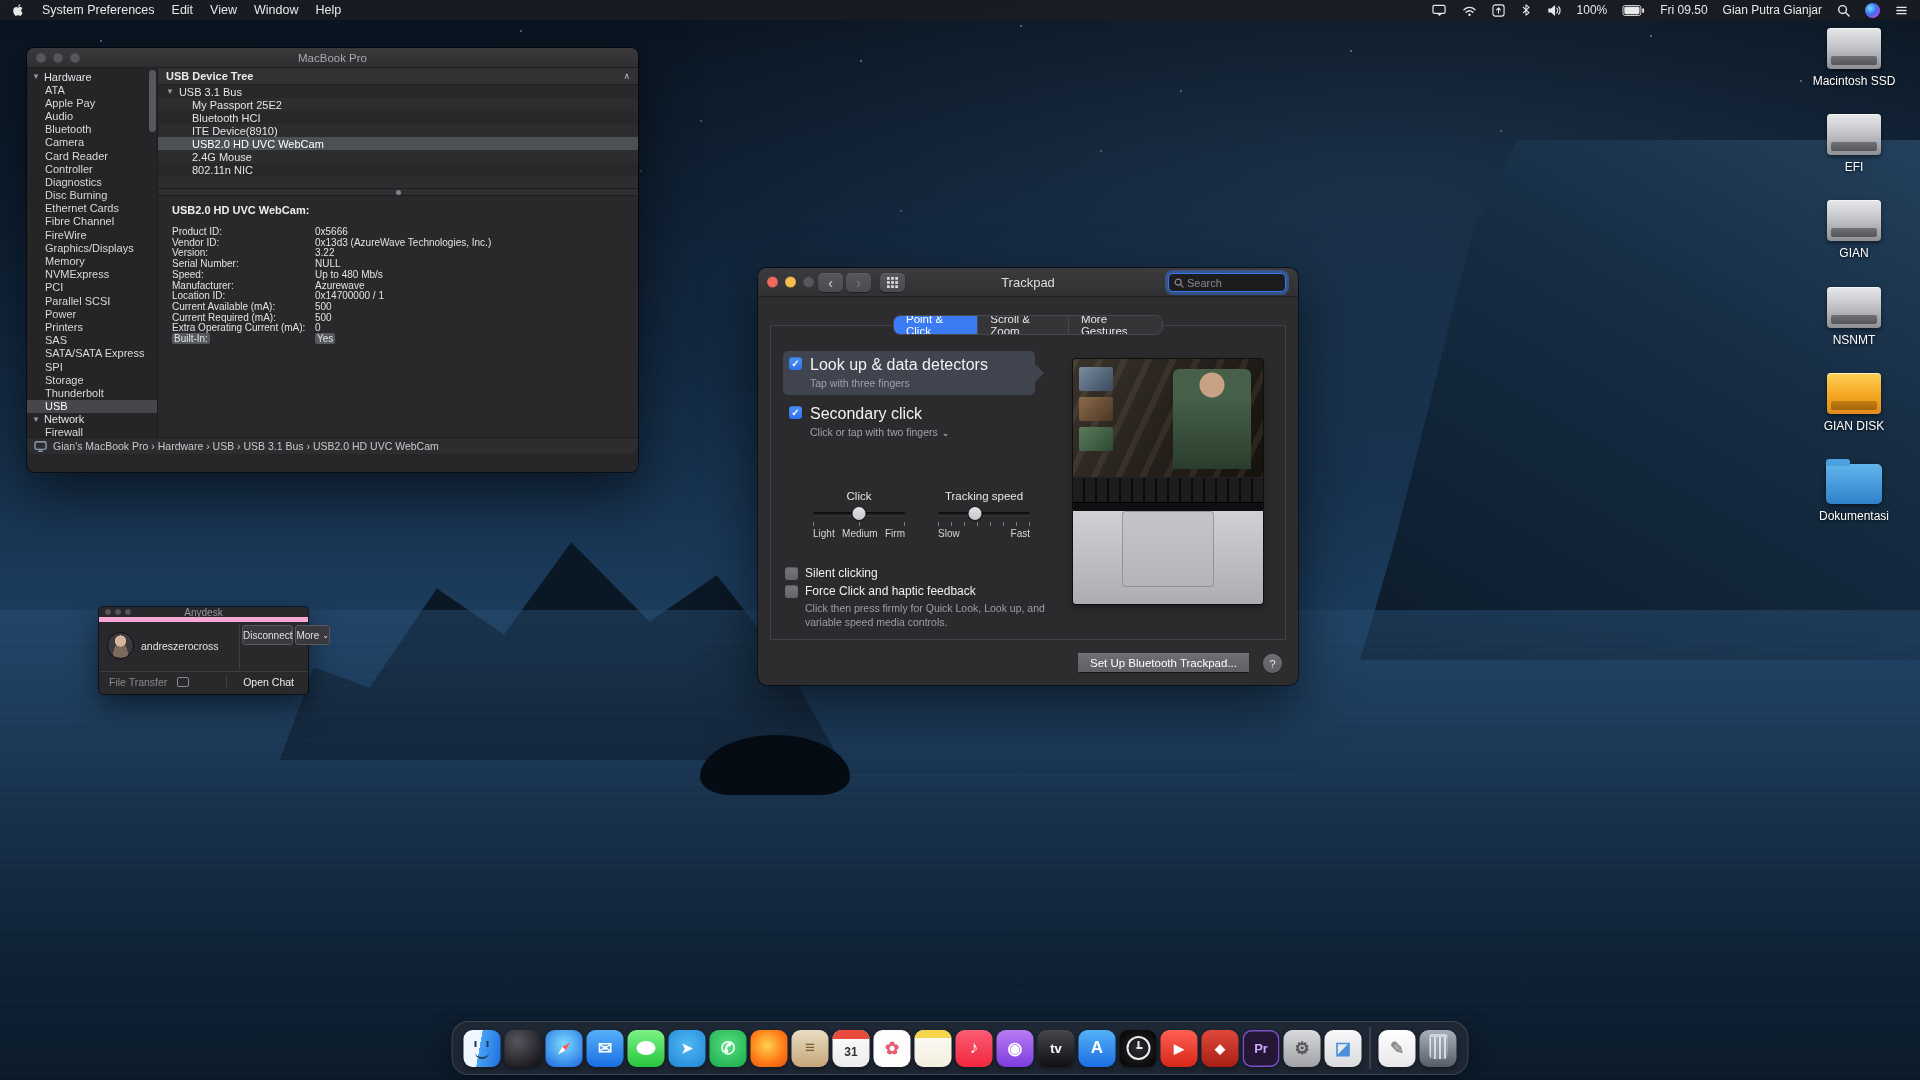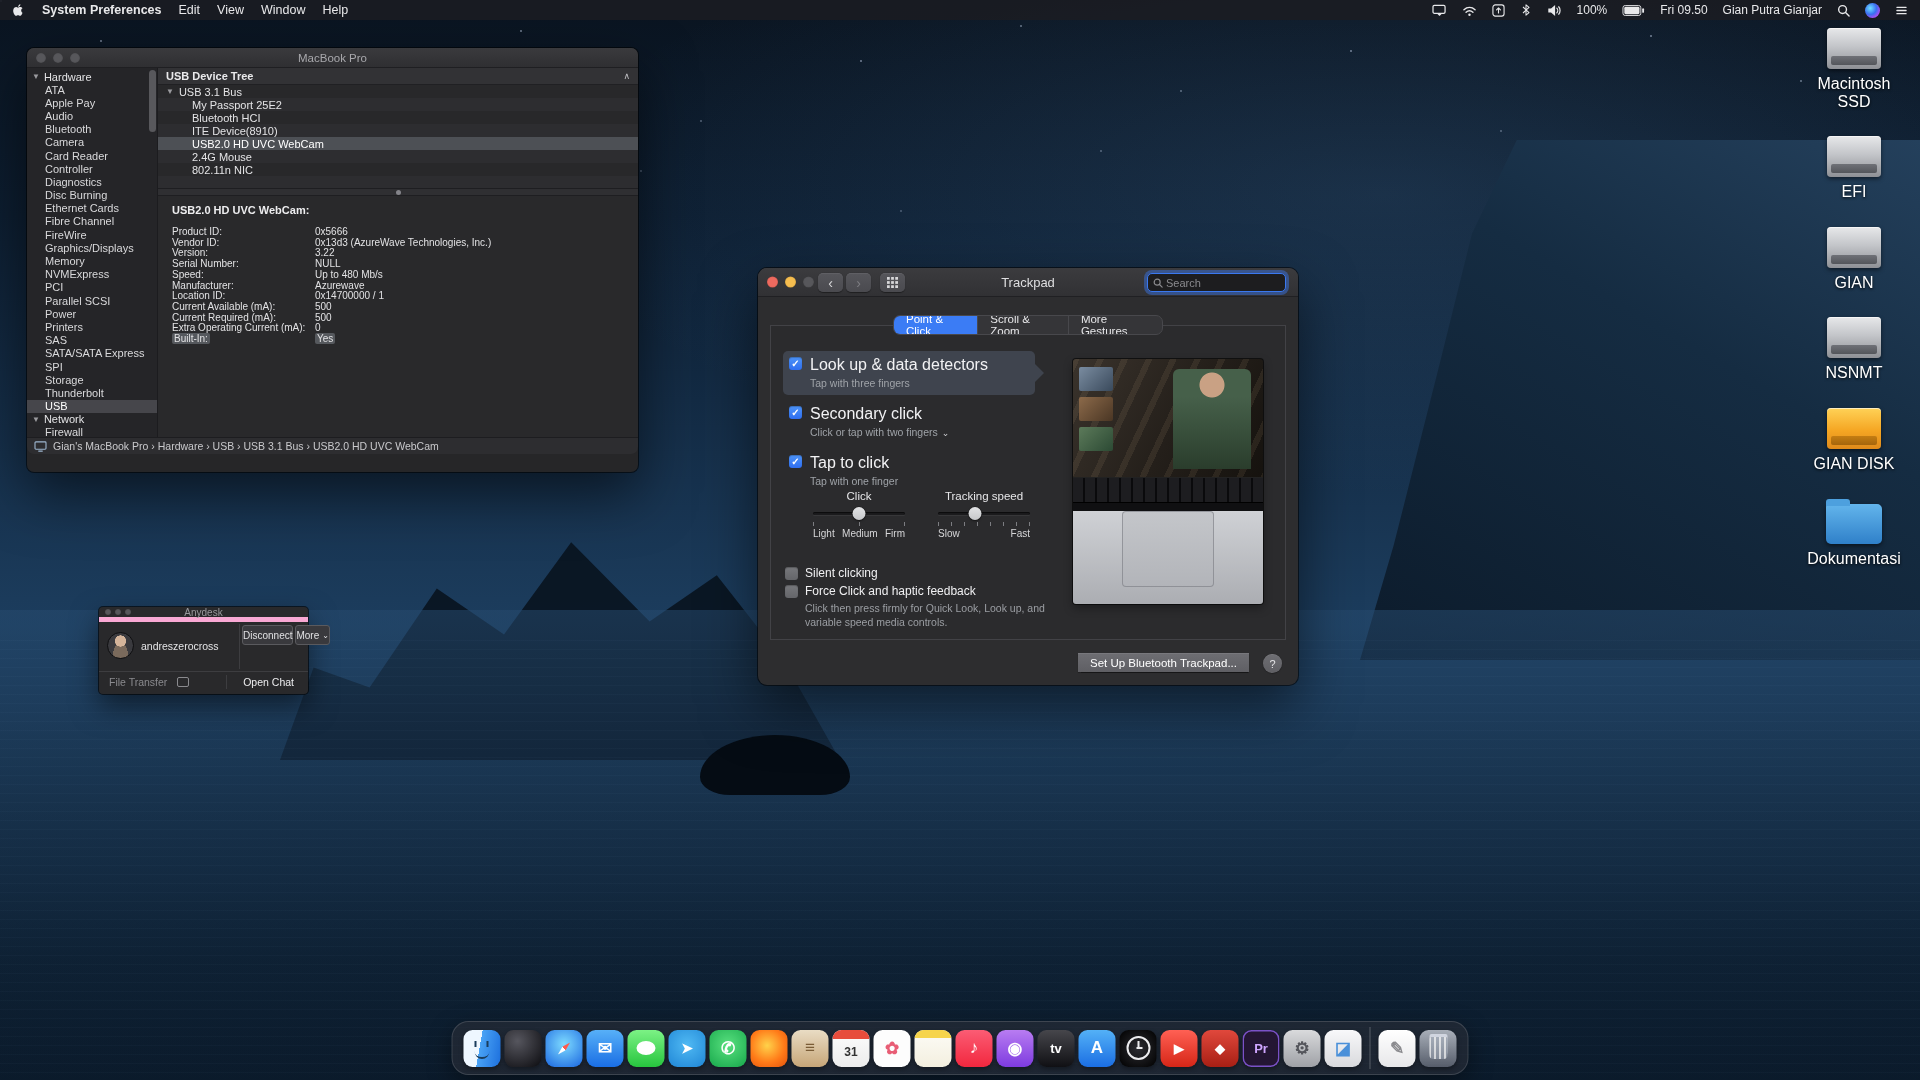--- a/index.html
+++ b/index.html
@@ -31,21 +31,21 @@
     background:linear-gradient(180deg,rgba(38,74,110,.55),rgba(10,24,38,.15) 75%); }
   .sea-streaks { position:absolute; left:0; right:0; top:640px; bottom:0; opacity:.5;
     background:repeating-linear-gradient(180deg,rgba(160,200,240,.05) 0 1px, transparent 1px 9px); }
   .rock { position:absolute; left:700px; top:735px; width:150px; height:60px; background:#050c14;
     border-radius:50% 50% 20% 20% / 70% 70% 30% 30%; }
 
   
   .menu-bar { position:absolute; left:0; top:0; right:0; height:20px; background:rgba(26,28,34,.93);
     display:flex; align-items:center; padding:0 12px; font-size:12.5px; gap:0; z-index:50; }
   .menu-bar .left { display:flex; align-items:center; gap:17px; }
-  .menu-bar .appname { font-weight:bold; }
+  .menu-bar .appname { font-weight:normal; }
   .menu-bar .right { margin-left:auto; display:flex; align-items:center; gap:15px; font-size:12px; }
   .mb-icon { display:flex; align-items:center; }
   .siri-orb { width:15px; height:15px; border-radius:50%;
     background:radial-gradient(circle at 35% 35%, #6ee0ff, #3a6ff0 45%, #b04df0 75%, #f04da0 100%); }
 
   
   .window { position:absolute; border-radius:7px; box-shadow:0 22px 55px rgba(0,0,0,.55), 0 0 0 1px rgba(0,0,0,.55); }
   .lights { display:flex; gap:7px; position:absolute; left:9px; top:50%; transform:translateY(-50%); }
   .light { width:11px; height:11px; border-radius:50%; box-shadow:inset 0 0 1px rgba(0,0,0,.4); }
   .light.gray { background:#57575b; }
@@ -92,21 +92,21 @@
   .tp-window { left:758px; top:268px; width:540px; height:417px; background:#2d2d2f; border-radius:9px; }
   .tp-titlebar { position:relative; height:29px; background:linear-gradient(180deg,#3b3b3e,#313134);
     border-bottom:1px solid #202023; border-radius:9px 9px 0 0; display:flex; align-items:center; justify-content:center; }
   .tp-titlebar .title { font-size:13px; color:#dedee0; }
   .nav-btn { position:absolute; top:5px; width:25px; height:19px; background:linear-gradient(180deg,#56565b,#4a4a4f);
     border-radius:5px; display:flex; align-items:center; justify-content:center; font-size:14px; color:#d8d8da;
     box-shadow:inset 0 .5px 0 rgba(255,255,255,.12), 0 .5px 1px rgba(0,0,0,.4); }
   .nav-btn.back { left:60px; }
   .nav-btn.fwd { left:88px; color:#7d7d82; }
   .nav-btn.grid { left:122px; }
-  .search { position:absolute; right:12px; top:5px; width:139px; height:19px; background:#1d1d1f; border-radius:5px;
+  .search { position:absolute; right:12px; top:5px; width:118px; height:19px; background:#1d1d1f; border-radius:5px;
     border:1px solid #3a78f0; box-shadow:0 0 0 3px rgba(58,120,240,.45); display:flex; align-items:center; padding:0 5px; gap:3px; }
   .search input { flex:1; min-width:0; background:transparent; border:none; outline:none; color:#ddd; font-size:11px;
     font-family:"Liberation Sans", sans-serif; }
   .search input::placeholder { color:#8a8a8e; }
   .tp-tabs { position:absolute; top:47px; left:50%; transform:translateX(-50%); display:flex; height:20px;
     background:#353538; border:1px solid #48484c; border-radius:7px; overflow:hidden; z-index:3; font-size:11.5px; }
   .tp-tab { padding:0 12px; display:flex; align-items:center; color:#e6e6e8; border-right:1px solid #48484c; cursor:default; }
   .tp-tab:last-child { border-right:none; }
   .tp-tab.active { background:#3b7cf5; color:#fff; }
   .tp-box { position:absolute; left:12px; top:57px; width:516px; height:315px; background:#2b2b2d; border:1px solid #424246; }
@@ -196,21 +196,21 @@
     box-shadow:inset 0 1px 0 rgba(255,255,255,.6), 0 2px 4px rgba(0,0,0,.5); }
   .di-box::after { content:""; position:absolute; left:4px; right:4px; bottom:4px; height:9px; border-radius:2px;
     background:linear-gradient(180deg,#6f7177,#54565b); }
   .desk-item.orange .di-box { background:linear-gradient(180deg,#ffd257,#f5a623 55%,#e08a1a); }
   .desk-item.orange .di-box::after { background:linear-gradient(180deg,#c47d12,#a5650c); }
   .desk-item.folder .di-box { width:56px; height:40px; margin-top:5px; border-radius:3px 5px 5px 5px;
     background:linear-gradient(180deg,#63b5ec,#2f80c9); box-shadow:0 2px 4px rgba(0,0,0,.5); }
   .desk-item.folder .di-box::before { content:""; position:absolute; left:0; top:-5px; width:24px; height:7px;
     border-radius:3px 3px 0 0; background:#4da0de; }
   .desk-item.folder .di-box::after { display:none; }
-  .di-label { font-size:16px; color:#fff; text-shadow:0 1px 3px rgba(0,0,0,.9); text-align:center; line-height:1.1; }
+  .di-label { font-size:12px; color:#fff; text-shadow:0 1px 3px rgba(0,0,0,.9); text-align:center; line-height:1.1; }
 
   
   .dock { position:absolute; left:50%; bottom:5px; transform:translateX(-50%); display:flex; align-items:center;
     padding:5px 9px; background:rgba(46,48,56,.55); border:1px solid rgba(255,255,255,.14); border-radius:17px;
     box-shadow:0 8px 24px rgba(0,0,0,.4); z-index:40; }
   .dock-group { display:flex; align-items:center; }
   .dock-icon { width:37px; height:37px; border-radius:9px; margin:0 2px; position:relative; display:flex;
     align-items:center; justify-content:center; font-size:17px; font-weight:600; box-shadow:0 2px 4px rgba(0,0,0,.35); }
   .dock-sep { width:1px; height:42px; background:rgba(255,255,255,.25); margin:0 6px; }
   .dock-icon.finder::before { content:""; position:absolute; left:11px; top:11px; width:2px; height:6px;
@@ -621,27 +621,20 @@
         </div>
 
         <div class="opt checked has_dropdown">
           <span class="cb"></span>
           <span>
             <div class="opt-title">Secondary click</div>
             <div class="opt-sub"><span>Click or tap with two fingers</span><span class="dd">⌄</span></div>
           </span>
         </div>
 
-        <div class="opt checked">
-          <span class="cb"></span>
-          <span>
-            <div class="opt-title">Tap to click</div>
-            <div class="opt-sub"><span>Tap with one finger</span></div>
-          </span>
-        </div>
       </div>
 
     <div class="video">
       <div class="v-screen">
         <span class="v-thumb v-t1"></span>
         <span class="v-thumb v-t2"></span>
         <span class="v-thumb v-t3"></span>
         <span class="v-person"></span>
       </div>
       <div class="v-keys"></div>

